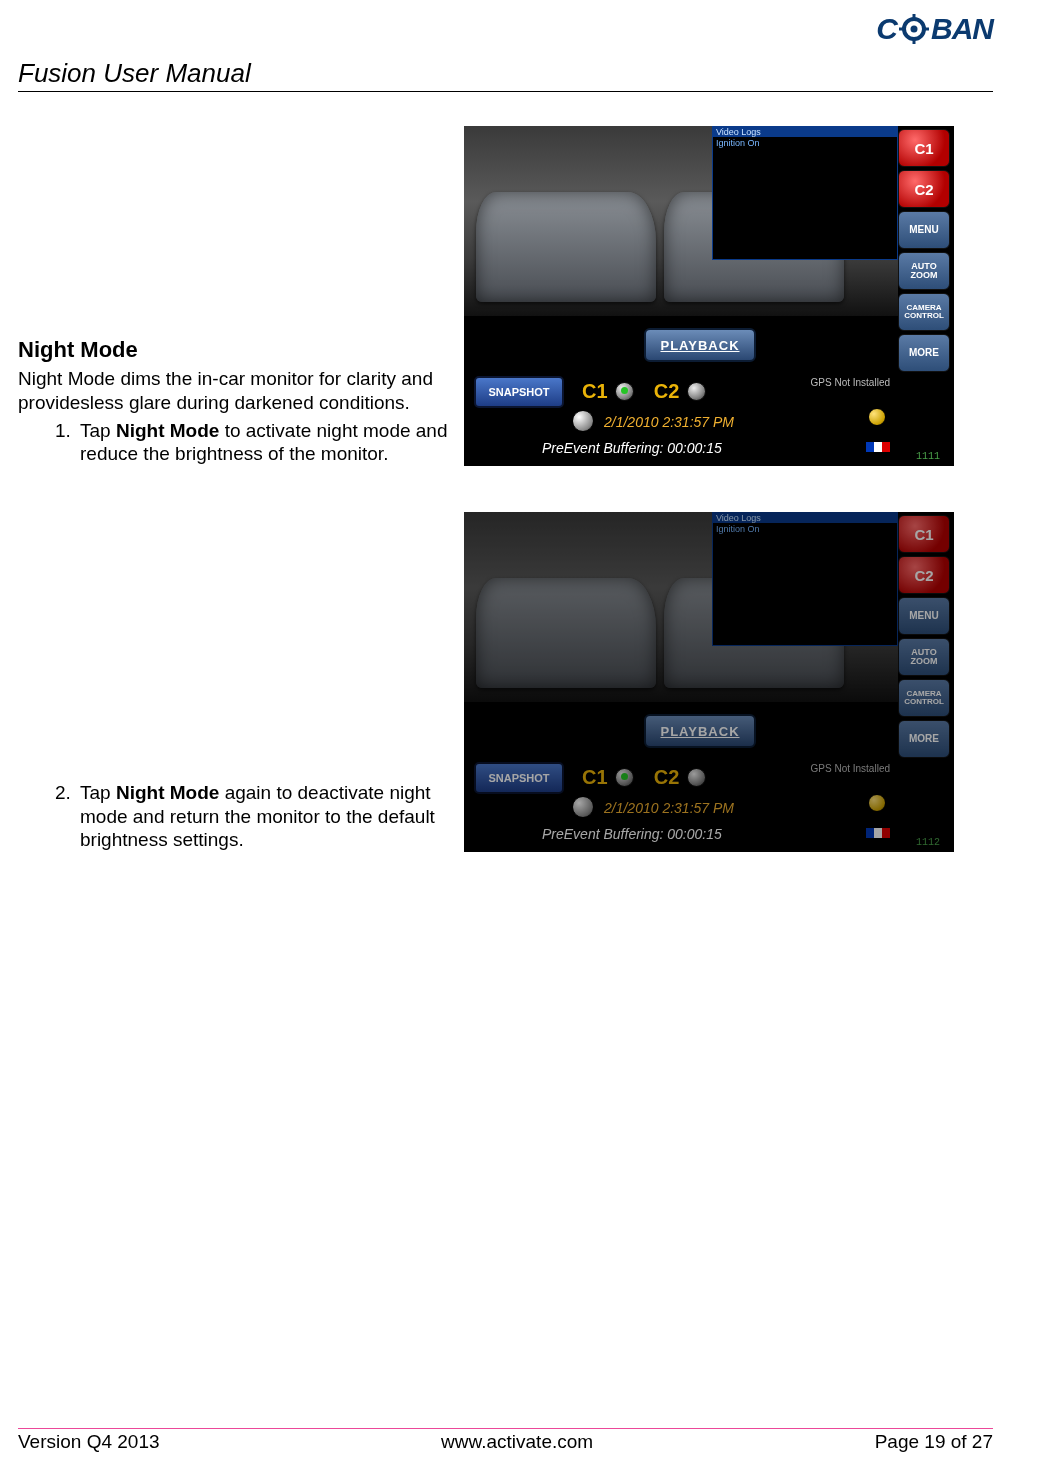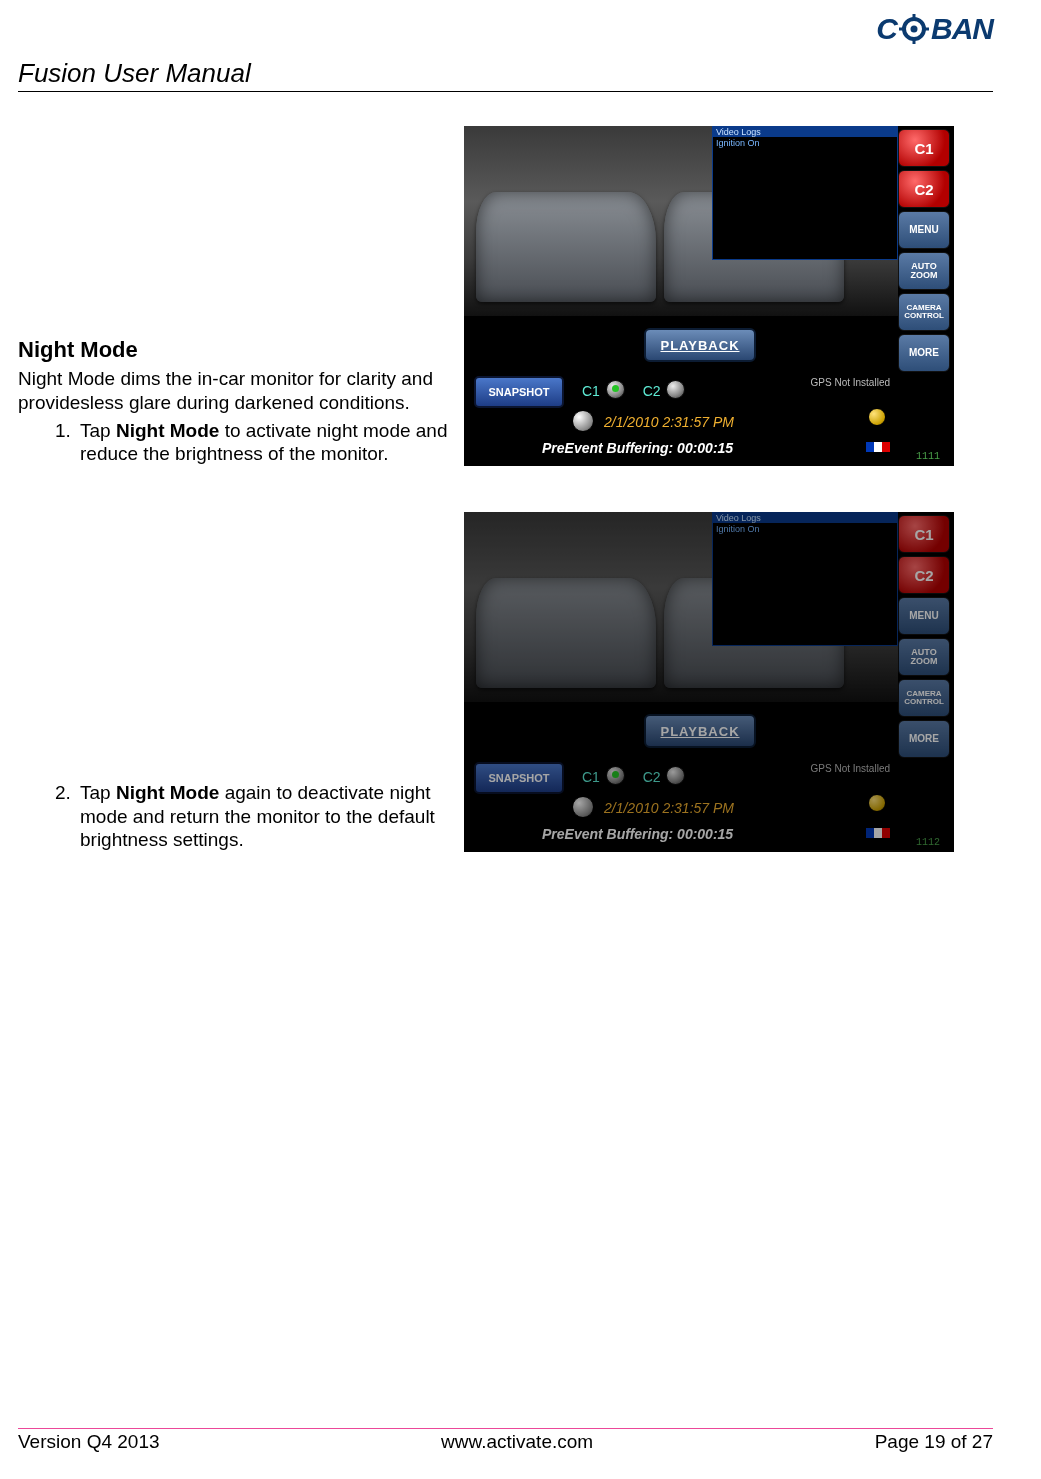--- a/index.html
+++ b/index.html
@@ -119,27 +119,27 @@
   .playback-btn{
     position:absolute; left:180px; top:202px; width:108px; height:30px;
     background:linear-gradient(#6b8cb8,#2a4772); border:2px solid #0c1c33; border-radius:6px;
     font-size:13px;font-weight:bold;display:flex;align-items:center;justify-content:center;letter-spacing:1px;text-decoration:underline;
   }
   .snapshot-btn{
     position:absolute; left:10px; top:250px; width:86px; height:28px;
     background:linear-gradient(#4a77c9,#1e3d86); border:2px solid #0b1530; border-radius:5px;
     font-size:11px;font-weight:bold;display:flex;align-items:center;justify-content:center;
   }
-  .c-row{position:absolute; left:118px; top:254px; font-size:14px; font-weight:normal; color:#5eead4;}
+  .c-row{position:absolute; left:118px; top:254px; font-size:20px; font-weight:bold; color:#eab308;}
   .radio{display:inline-block;width:17px;height:17px;border-radius:50%;background:radial-gradient(circle at 35% 30%,#eee,#888 60%,#333);vertical-align:-3px;margin:0 14px 0 2px;border:1px solid #111;}
   .radio.on::after{content:"";display:block;width:7px;height:7px;border-radius:50%;background:#25c425;margin:4px auto;}
   .timestamp{position:absolute;left:140px;top:288px;color:#f0b030;font-size:14px;font-style:italic;}
   .mic{position:absolute;left:108px;top:284px;width:20px;height:20px;border-radius:50%;background:radial-gradient(circle at 30% 30%,#fff,#888 70%,#222);border:1px solid #000;}
   .gps{position:absolute;right:64px;top:252px;font-size:10px;color:#bbb;text-align:center;line-height:1.05;}
-  .buffer{position:absolute;left:78px;bottom:10px;font-size:14px;font-weight:bold;font-style:italic;}
+  .buffer{position:absolute;left:78px;bottom:10px;font-size:14px;font-weight:normal;font-style:italic;}
   .num{position:absolute;right:14px;bottom:4px;font-size:10px;color:#4aa04a;font-family:Liberation Mono, monospace;}
   .flag{position:absolute;right:64px;bottom:18px;width:24px;height:10px;}
   .flag span{display:inline-block;width:8px;height:10px;}
   .key{position:absolute;right:68px;top:282px;width:16px;height:16px;border-radius:50%;background:radial-gradient(circle at 30% 30%,#ffe27a,#caa000 70%,#5a4200);border:1px solid #000;}
   .footer{
     position:absolute; left:18px; right:48px; bottom:26px;
     border-top:1px solid #ec4899; padding-top:2px;
     display:flex; justify-content:space-between;
     font-size:19px;
   }

